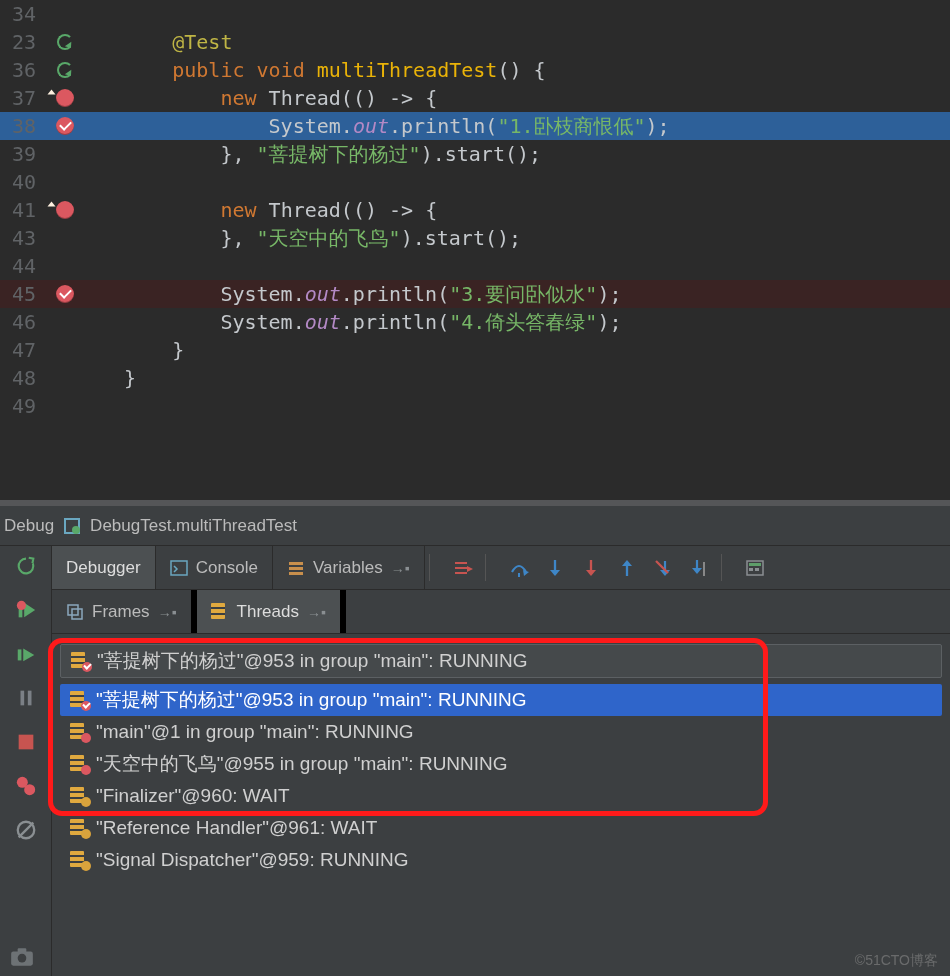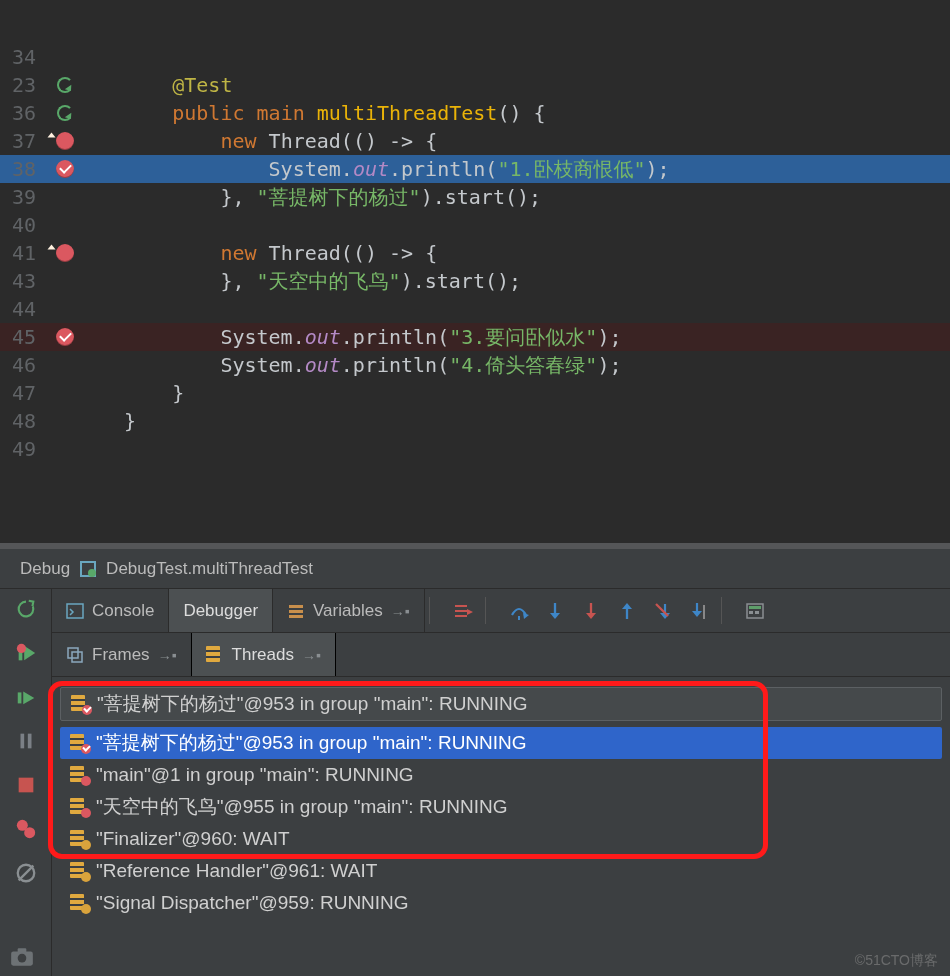--- a/index.html
+++ b/index.html
@@ -9,21 +9,21 @@
     font-family: Menlo, Consolas, monospace;
     color: #a9b7c6;
     overflow: hidden;
     position: relative;
   }
   .pane {
     background: #2b2b2b;
   }
 
   
-  .editor { position: relative; height: 500px; margin-top: 43px; }
+  .editor { position: relative; height: 500px; }
   .code-row { display: flex; height: 28px; align-items: center; font-size: 20px; }
   .ln-num { width: 40px; text-align: right; color: #606366; padding-right: 4px; user-select:none; }
   .gutter { width: 50px; display:flex; align-items:center; justify-content:center; position:relative; }
   .code-cell { white-space: pre; padding-left: 10px; }
 
   .row-exec { background: #2d6099; }      
   .row-brk  { background: #3a2323; }      
 
   
   .tk-an { color: #bfb545; }       
@@ -62,21 +62,21 @@
     left:11px;top:9px;transform:rotate(55deg);
   }
 
   
   .divider { height: 6px; background:#555658; }
 
   
   .dbg-header{
     height:40px;background:#3c3f41;display:flex;align-items:center;
     font-family:"Lucida Grande",Arial,sans-serif;font-size:17px;color:#bbbbbb;
-    padding-left:20px;gap:8px;border-bottom:1px solid #2b2b2b;
+    padding-left:4px;gap:8px;border-bottom:1px solid #2b2b2b;
   }
   .dbg-ic{
     width:20px;height:20px;display:inline-flex;align-items:center;justify-content:center;
   }
   .dbg-ic svg{width:100%;height:100%;}
 
   
   .dbg-body { display:flex; background:#3c3f41; height:430px; }
   .side-col{
     width:52px;background:#3c3f41;display:flex;flex-direction:column;align-items:center;
@@ -100,21 +100,21 @@
   .tab .pin{font-size:14px;color:#8a8f92;}
   .tool-btn{width:36px;display:flex;align-items:center;justify-content:center;}
   .tool-sep{width:12px;border-left:1px solid #555;margin:8px 4px;}
   .tool-btn svg{width:20px;height:20px;}
 
   .subtabs{
     height:44px;display:flex;align-items:stretch;background:#3c3f41;
     font-family:"Lucida Grande",Arial,sans-serif;font-size:17px;color:#bbbbbb;
     border-bottom:1px solid #2b2b2b;
   }
-  .subtabs .tab{border-right:1px solid #000000;}
+  .subtabs .tab{border-right:6px solid #000000;}
 
   .threads-pane{
     flex:1;background:#3c3f41;padding:10px 8px;
     font-family:"Lucida Grande",Arial,sans-serif;font-size:19px;color:#d0d0d0;
     position:relative;
   }
   .thread-combo{
     border:1px solid #5c6063;background:#45494b;height:34px;border-radius:2px;
     display:flex;align-items:center;padding:0 10px;margin-bottom:6px;gap:8px;
   }
@@ -163,21 +163,21 @@
       <div class="gutter">
         <div class="rerun-ic"></div>
       </div>
       <div class="code-cell"><span class="tk-pl">      </span><span class="tk-an">@Test</span></div>
     </div>
     <div class="code-row">
       <div class="ln-num">36</div>
       <div class="gutter">
         <div class="rerun-ic"></div>
       </div>
-      <div class="code-cell"><span class="tk-pl">      </span><span class="tk-kw">public </span><span class="tk-kw">main </span><span class="tk-id">multiThreadTest</span><span class="tk-pl">() {</span></div>
+      <div class="code-cell"><span class="tk-pl">      </span><span class="tk-kw">public </span><span class="tk-kw">void </span><span class="tk-id">multiThreadTest</span><span class="tk-pl">() {</span></div>
     </div>
     <div class="code-row">
       <div class="ln-num">37</div>
       <div class="gutter">
         <div class="bp arrow"></div>
       </div>
       <div class="code-cell"><span class="tk-pl">          </span><span class="tk-kw">new </span><span class="tk-pl">Thread(() -&gt; {</span></div>
     </div>
     <div class="code-row row-exec">
       <div class="ln-num">38</div>
@@ -298,29 +298,29 @@
       <svg viewBox="0 0 24 24">
           <circle cx="12" cy="12" r="9" fill="none" stroke="#8a8f92" stroke-width="2.5"></circle>
           <line x1="4" y1="20" x2="20" y2="4" stroke="#8a8f92" stroke-width="2.5"></line>
         </svg>
     </div>
   </div>
 
   <div class="dbg-main">
 
     <div class="tabs-bar">
+      <div class="tab sel">
+        <span>Debugger</span>
+      </div>
       <div class="tab">
         <svg width="18" height="18" viewBox="0 0 18 18">
             <rect x="1" y="2" width="16" height="14" fill="none" stroke="#6aa7c0" stroke-width="1.5"></rect>
             <path d="M4 7l3 3-3 3" fill="none" stroke="#6aa7c0" stroke-width="1.5"></path>
           </svg>
         <span>Console</span>
-      </div>
-      <div class="tab sel">
-        <span>Debugger</span>
       </div>
       <div class="tab">
         <svg width="18" height="18" viewBox="0 0 18 18">
             <rect x="2" y="3" width="14" height="3" fill="#c88f4c"></rect>
             <rect x="2" y="8" width="14" height="3" fill="#c88f4c"></rect>
             <rect x="2" y="13" width="14" height="3" fill="#c88f4c"></rect>
           </svg>
         <span>Variables</span>
         <span class="pin">→▪</span>
       </div>

